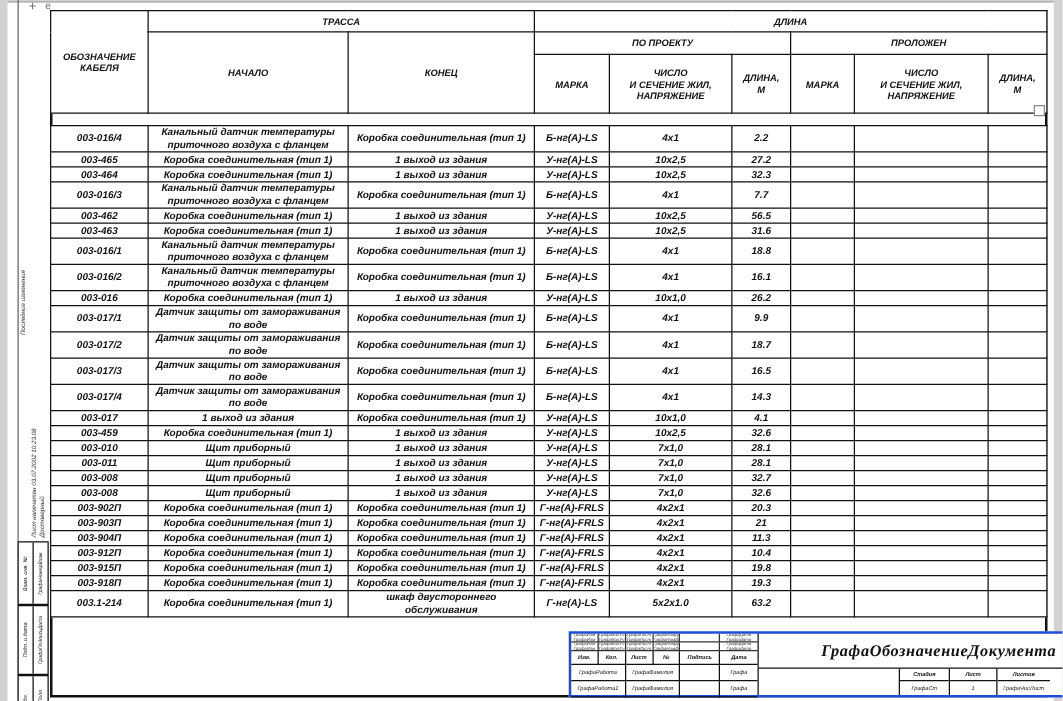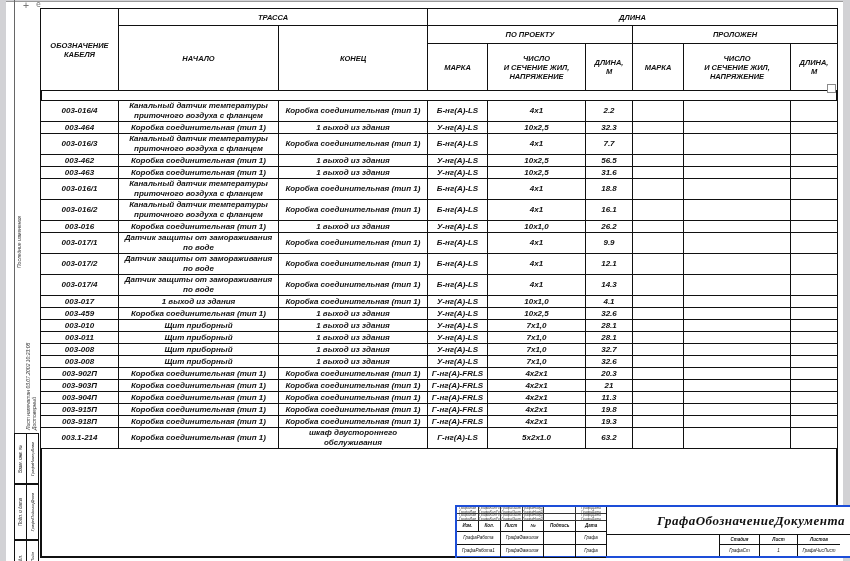--- a/index.html
+++ b/index.html
@@ -125,20 +125,31 @@
         <td>Канальный датчик температуры приточного воздуха с фланцем</td>
         <td>Коробка соединительная (тип 1)</td>
         <td>Б-нг(А)-LS</td>
         <td>4х1</td>
         <td>2.2</td>
         <td></td>
         <td></td>
         <td></td>
       </tr>
       <tr>
+        <td>003-465</td>
+        <td>Коробка соединительная (тип 1)</td>
+        <td>1 выход из здания</td>
+        <td>У-нг(А)-LS</td>
+        <td>10х2,5</td>
+        <td>27.2</td>
+        <td></td>
+        <td></td>
+        <td></td>
+      </tr>
+      <tr>
         <td>003-464</td>
         <td>Коробка соединительная (тип 1)</td>
         <td>1 выход из здания</td>
         <td>У-нг(А)-LS</td>
         <td>10х2,5</td>
         <td>32.3</td>
         <td></td>
         <td></td>
         <td></td>
       </tr>
@@ -218,21 +229,32 @@
         <td></td>
         <td></td>
         <td></td>
       </tr>
       <tr>
         <td>003-017/2</td>
         <td>Датчик защиты от замораживания по воде</td>
         <td>Коробка соединительная (тип 1)</td>
         <td>Б-нг(А)-LS</td>
         <td>4х1</td>
-        <td>12.1</td>
+        <td>18.7</td>
+        <td></td>
+        <td></td>
+        <td></td>
+      </tr>
+      <tr>
+        <td>003-017/3</td>
+        <td>Датчик защиты от замораживания по воде</td>
+        <td>Коробка соединительная (тип 1)</td>
+        <td>Б-нг(А)-LS</td>
+        <td>4х1</td>
+        <td>16.5</td>
         <td></td>
         <td></td>
         <td></td>
       </tr>
       <tr>
         <td>003-017/4</td>
         <td>Датчик защиты от замораживания по воде</td>
         <td>Коробка соединительная (тип 1)</td>
         <td>Б-нг(А)-LS</td>
         <td>4х1</td>
@@ -329,20 +351,31 @@
         <td></td>
         <td></td>
       </tr>
       <tr>
         <td>003-904П</td>
         <td>Коробка соединительная (тип 1)</td>
         <td>Коробка соединительная (тип 1)</td>
         <td>Г-нг(А)-FRLS</td>
         <td>4х2х1</td>
         <td>11.3</td>
+        <td></td>
+        <td></td>
+        <td></td>
+      </tr>
+      <tr>
+        <td>003-912П</td>
+        <td>Коробка соединительная (тип 1)</td>
+        <td>Коробка соединительная (тип 1)</td>
+        <td>Г-нг(А)-FRLS</td>
+        <td>4х2х1</td>
+        <td>10.4</td>
         <td></td>
         <td></td>
         <td></td>
       </tr>
       <tr>
         <td>003-915П</td>
         <td>Коробка соединительная (тип 1)</td>
         <td>Коробка соединительная (тип 1)</td>
         <td>Г-нг(А)-FRLS</td>
         <td>4х2х1</td>

